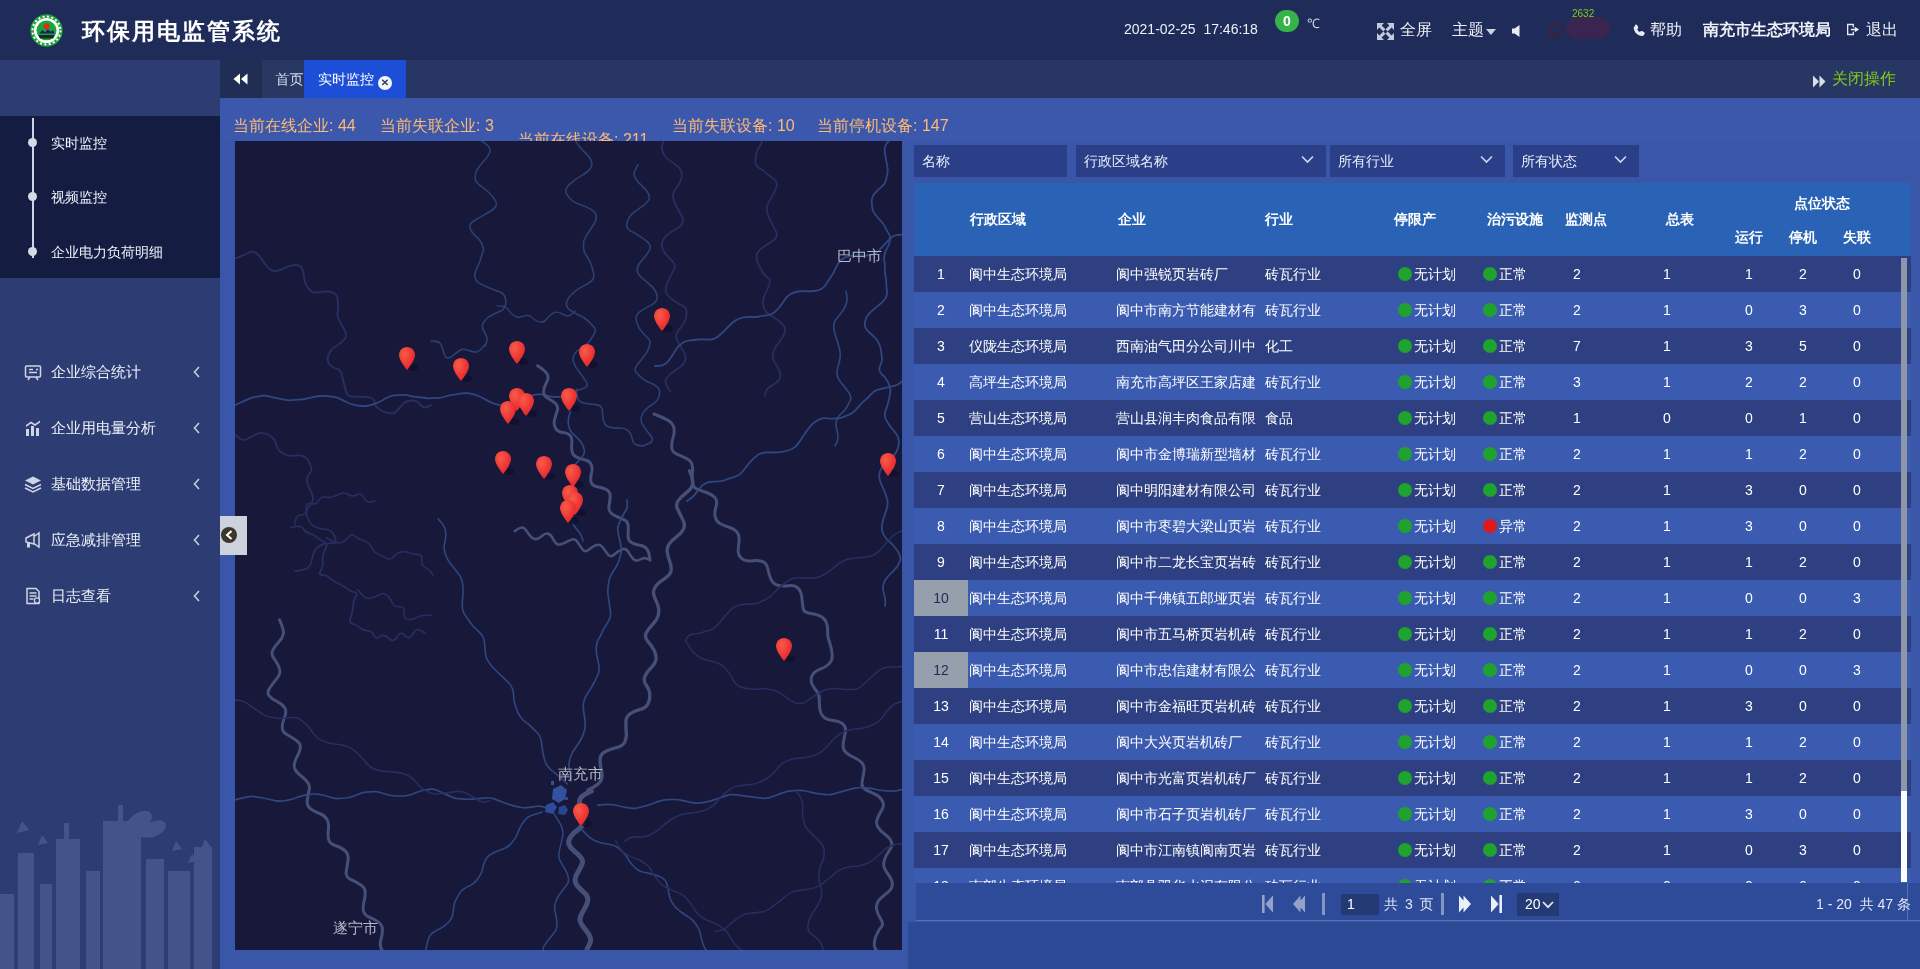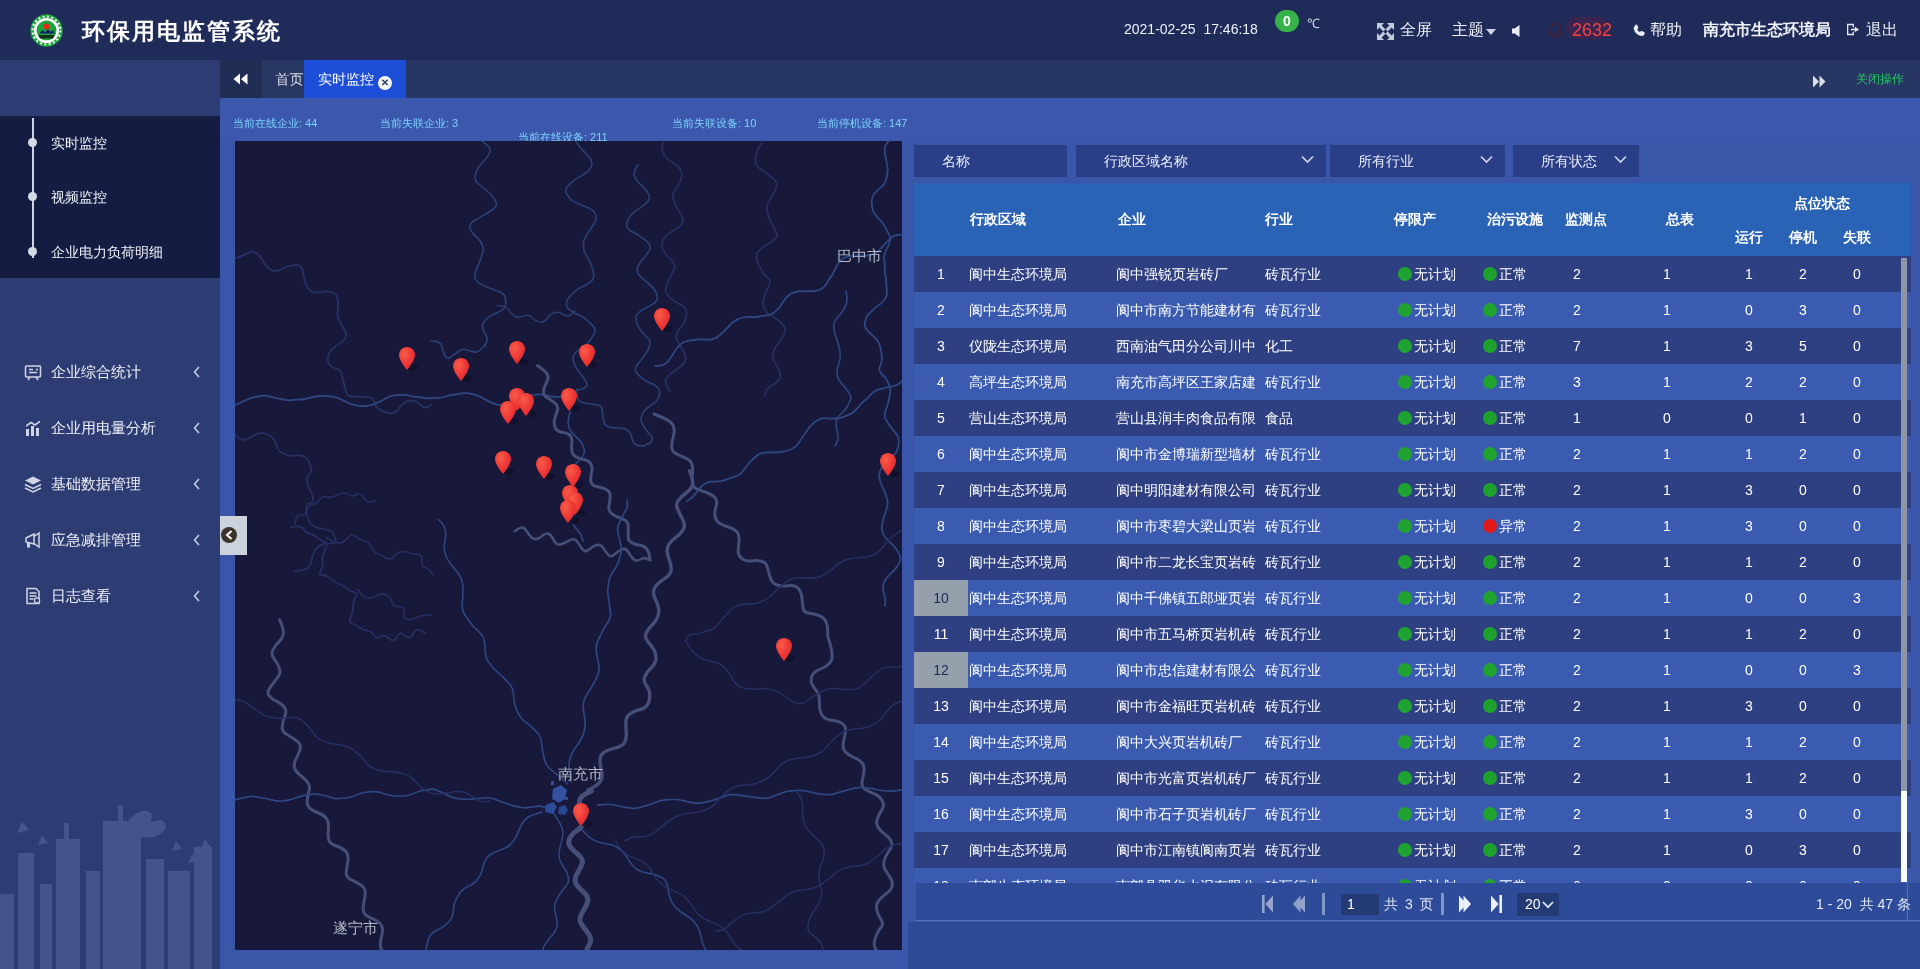--- a/index.html
+++ b/index.html
@@ -14,27 +14,27 @@
 .subdot{position:absolute;left:28px;width:9px;height:9px;border-radius:50%;background:#d4d9e6}
 .mitem{position:absolute;left:0;width:220px;height:56px;color:#edf0f8;font-size:15px}
 .mitem .mlabel{position:absolute;left:51px;top:19px}
 .chevl{position:absolute;right:20px;top:22px}
 .micon{position:absolute;left:24px;top:19px;width:18px;height:18px}
 #tabbar{position:absolute;left:220px;top:60px;width:1700px;height:38px;background:#273663;z-index:25}
 #tabnav{position:absolute;left:0;top:0;width:42px;height:38px;background:#202d55}
 .tab{position:absolute;top:0;height:38px;font-size:14px;color:#d7dcea;text-align:center;line-height:38px}
 #tab1{left:42px;width:56px;background:#293863;border-right:1px solid #1f2c52}
 #tab2{left:84px;width:102px;background:#1d4ed8;color:#fff}
-#closeops{position:absolute;right:16px;top:0;height:38px;line-height:38px;color:#22c55e;font-size:12px}
-#statsbar{position:absolute;left:220px;top:98px;width:1700px;height:43px;background:#3b58ac;color:#7dd3fc;font-size:11px}
+#closeops{position:absolute;right:24px;top:0;height:38px;line-height:38px;color:#84cc16;font-size:16px}
+#statsbar{position:absolute;left:220px;top:98px;width:1700px;height:43px;background:#3b58ac;color:#fdba74;font-size:16px}
 #map{position:absolute;left:235px;top:141px;width:667px;height:809px;background:#17183a;z-index:5}
 #collapse{position:absolute;left:220px;top:516px;width:27px;height:39px;background:#cdd3dd;z-index:26}
 #collapse .cc{position:absolute;left:1px;top:11px;width:16px;height:16px;border-radius:50%;background:#3b352b}
 #filters{position:absolute;left:914px;top:145px;z-index:6}
-.fitem{position:absolute;top:0;height:32px;background:#2b3f88;color:#e8ecf8;font-size:14px;line-height:32px;padding-left:28px}
+.fitem{position:absolute;top:0;height:32px;background:#2b3f88;color:#e8ecf8;font-size:14px;line-height:32px;padding-left:8px}
 .fcaret{position:absolute;right:12px;top:10px}
 #table{position:absolute;left:914px;top:183px;width:997px;z-index:6;font-size:14px}
 #thead{position:relative;width:997px;height:73px;background:#2a63b5;color:#fff;font-weight:bold}
 #thead .h{position:absolute;top:0;height:73px;line-height:73px}
 #thead .h2{position:absolute;top:37px;height:36px;line-height:34px}
 #grouph{position:absolute;left:819px;top:0;width:178px;height:37px;line-height:40px;text-align:center;}
 #tbody{position:relative;width:997px;height:627px;overflow:hidden}
 .tr{position:relative;width:997px;height:36px;color:#fff}
 .tr.odd{background:#2e4081}
 .tr.even{background:#3a5bb0}
@@ -93,21 +93,21 @@
   <span class="htxt abs" style="left:1452px;top:20px">主题</span>
   <span class="abs" style="left:1486px;top:29px;width:0;height:0;border:5px solid transparent;border-top:6px solid #ccd3e4"></span>
   <svg class="abs" style="left:1511px;top:25px" width="12" height="12" viewBox="0 0 12 12" fill="#e8ebf4">
     <path d="M1 3.5 h2.6 L8.5 0 v12 L3.6 8.5 H1 Z"></path>
   </svg>
   <svg class="abs" style="left:1549px;top:22px" width="14" height="17" viewBox="0 0 14 17" fill="none" stroke="#4c1c32" stroke-width="1.4">
     <path d="M7 1.5 a4.7 4.7 0 0 1 4.7 4.7 v3.8 l1.4 2.5 h-12.2 L2.3 10 v-3.8 a4.7 4.7 0 0 1 4.7-4.7 Z"></path>
     <path d="M5.4 14.5 a1.7 1.7 0 0 0 3.2 0" fill="none"></path>
   </svg>
   <div class="abs" style="left:1566px;top:17px;width:44px;height:22px;border-radius:11px;background:rgba(115,25,65,.33)"></div>
-  <span class="abs" style="left:1572px;top:20px;font-size:18px;color:#ef4444">2632</span>
+  <span class="abs" style="left:1572px;top:8px;font-size:10px;color:#84cc16">2632</span>
   <svg class="abs" style="left:1633px;top:24px" width="13" height="13" viewBox="0 0 14 14" fill="#e8ebf4">
     <path d="M2.8 0.6 C3.4 0.3 4 .4 4.3 1 l1.3 2.3 c.3.5.2 1.1-.2 1.5 l-.9.9 c.6 1.3 1.6 2.4 2.9 3 l.9-.9 c.4-.4 1-.5 1.5-.2 l2.3 1.3 c.6.3.8 1 .4 1.6 l-.9 1.5 c-.4.6-1.1 1-1.8.9 C5.1 12.9 1.2 9 .7 4.4 .6 3.7 1 3 1.6 2.6 Z"></path>
   </svg>
   <span class="htxt abs" style="left:1650px;top:20px">帮助</span>
   <span class="htxt abs" style="left:1703px;top:20px;font-weight:bold">南充市生态环境局</span>
   <span class="abs" style="left:1816px;top:29px;width:0;height:0;border:4.5px solid transparent;border-top:5.5px solid #ccd3e4"></span>
   <svg class="abs" style="left:1847px;top:23px" width="13" height="13" viewBox="0 0 15 15" fill="#e8ebf4">
     <path d="M0 1 h8 v4 h-1.5 v-2.5 h-5 v10 h5 V10 H8 v4 H0 Z"></path>
     <path d="M9 4.2 L14 7.5 9 10.8 V8.4 H4.5 v-1.8 H9 Z"></path>
   </svg>

